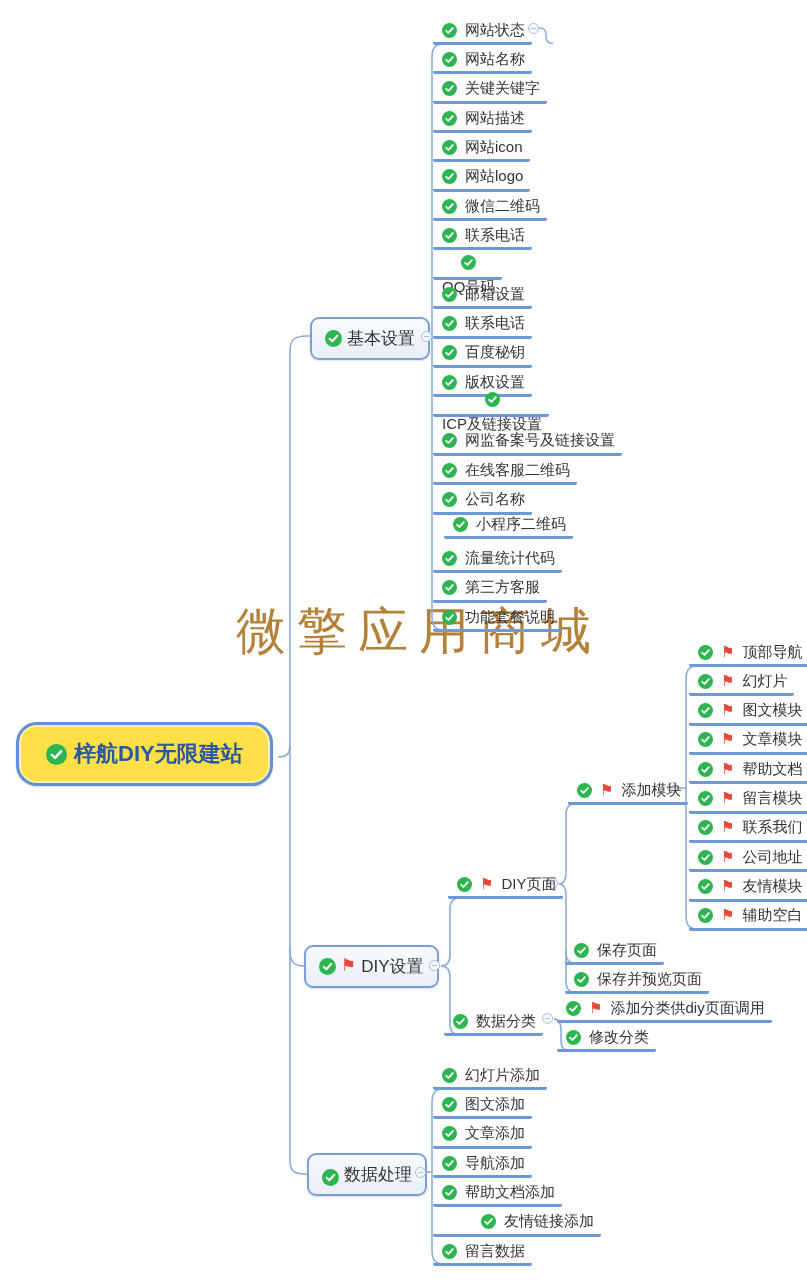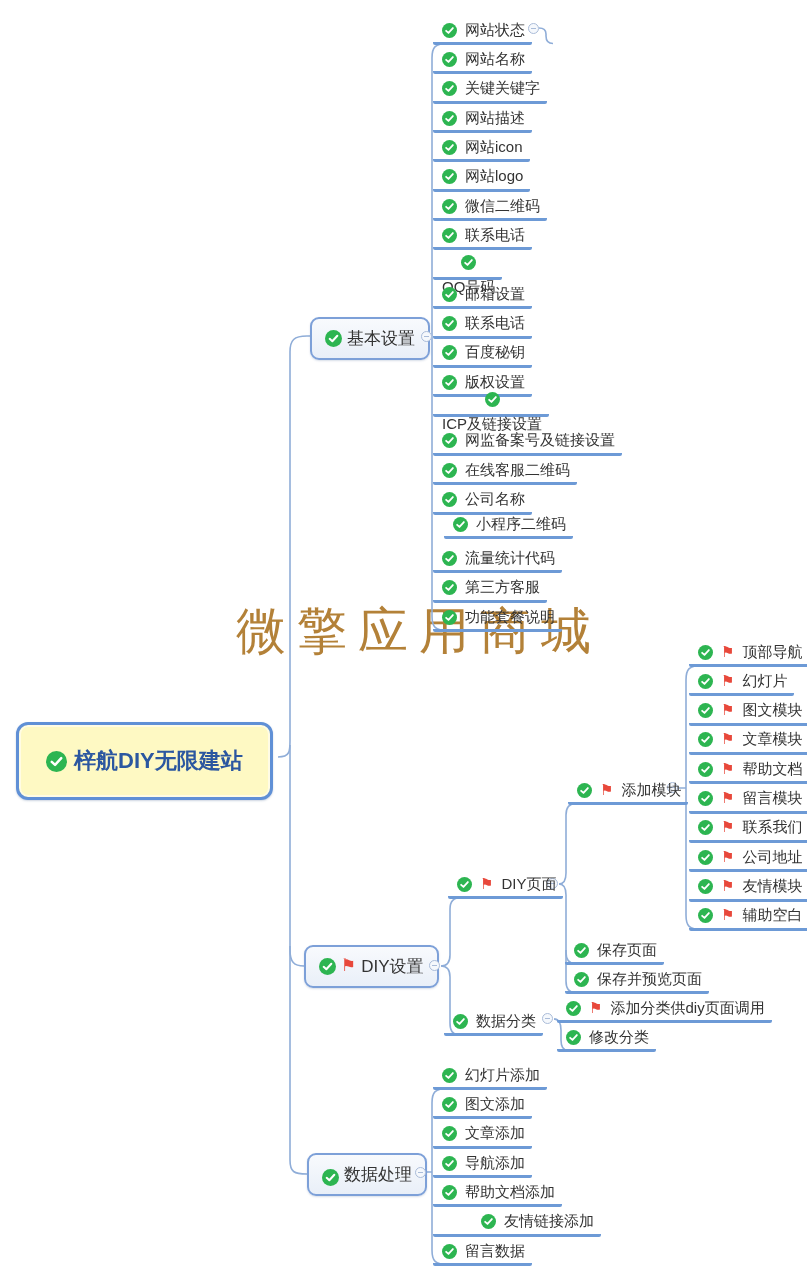--- a/index.html
+++ b/index.html
@@ -10,21 +10,21 @@
   .watermark{
     position:absolute;left:236px;top:598px;font-size:50px;letter-spacing:11px;
     color:#a16207;opacity:.8;white-space:nowrap;pointer-events:none;
   }
   svg.connectors{position:absolute;left:0;top:0;width:807px;height:1280px;}
   svg.connectors path{fill:none;stroke:#8fadd8;stroke-width:1.6px;}
 
   
   .root-node{
     position:absolute;left:16px;top:722px;display:inline-flex;align-items:center;gap:7px;
-    padding:21px 27px;background:#fef9c3;border:3px solid #6090d6;border-radius:12px;
+    padding:14px 27px;background:#fde047;border:3px solid #6090d6;border-radius:21px;
     box-shadow:inset 0 0 0 2px rgba(255,255,255,.55), 0 1px 2px rgba(60,90,140,.25);
     font-size:22px;font-weight:bold;color:#2b57a0;white-space:nowrap;
   }
   
   .box-node{
     position:absolute;display:inline-flex;align-items:center;gap:5px;
     padding:8px 13px;background:linear-gradient(#f8fafd,#e9eff8);
     border:2px solid #7da0d8;border-radius:9px;
     box-shadow:0 1px 2px rgba(60,90,140,.2);
     font-size:17px;color:#333;white-space:nowrap;

